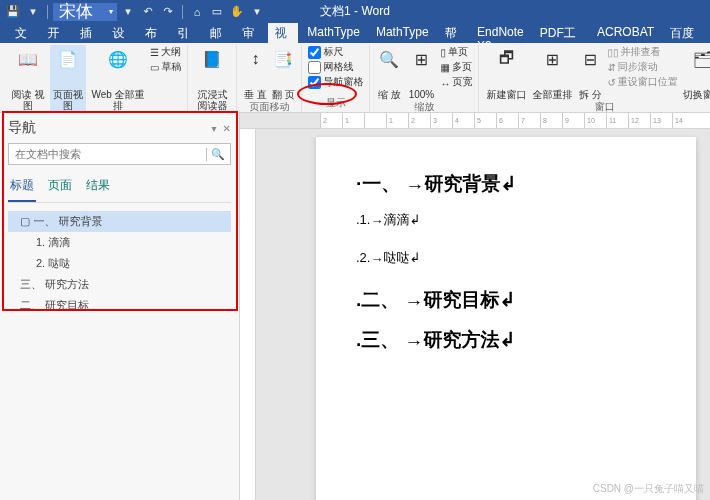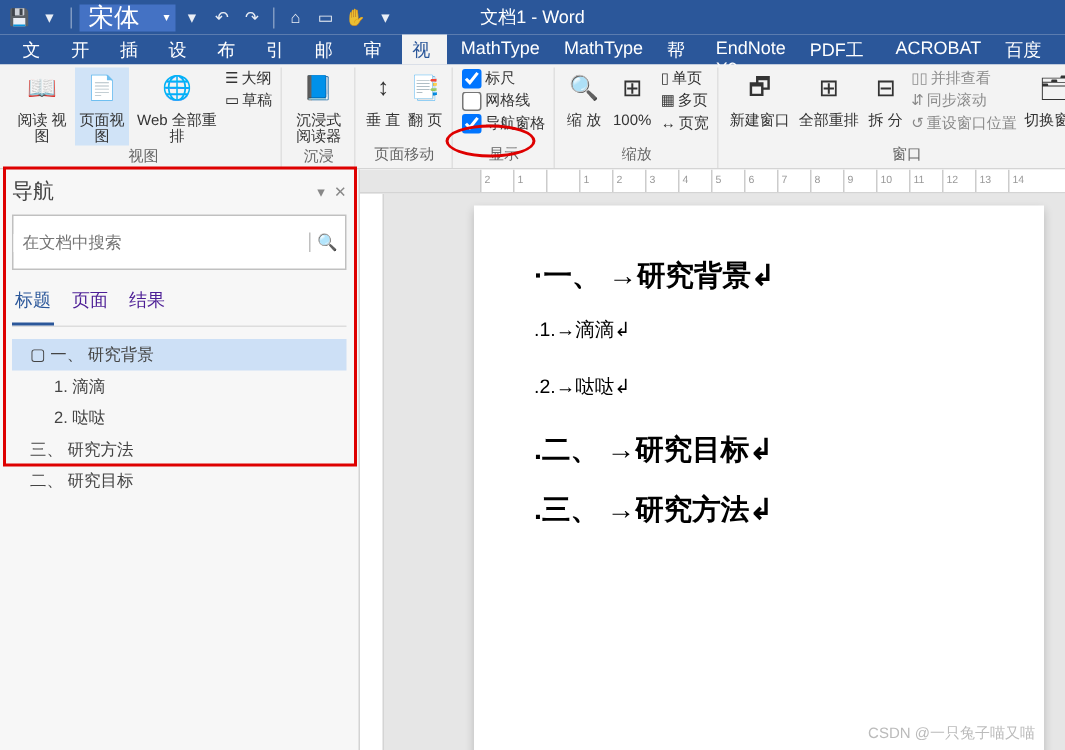--- a/index.html
+++ b/index.html
@@ -13,52 +13,52 @@
   .title-text { position:absolute; left:50%; transform:translateX(-50%); font-size:12px; }
   .tabs { height:20px; background:#2b579a; display:flex; padding-left:8px; gap:2px; }
   .tab { padding:2px 7px; color:#fff; font-size:12px; }
   .tab.active { background:#f3f3f3; color:#2b579a; }
   .ribbon { height:70px; background:#f3f3f3; border-bottom:1px solid #d4d4d4; display:flex; padding:2px 4px 0 4px; position:relative; }
   .group { display:flex; flex-direction:column; align-items:center; border-right:1px solid #e0e0e0; padding:0 6px; height:100%; }
   .group-body { display:flex; flex:1; align-items:flex-start; gap:4px; }
   .group-label { font-size:10px; color:#666; padding-bottom:2px; }
   .big-btn { display:flex; flex-direction:column; align-items:center; justify-content:flex-start; width:36px; text-align:center; padding-top:2px; }
   .big-btn .ic { width:24px; height:24px; display:flex; align-items:center; justify-content:center; font-size:16px; }
-  .big-btn .lbl { font-size:10px; line-height:1.1; margin-top:4px; }
+  .big-btn .lbl { font-size:10px; line-height:1.1; margin-top:18px; }
   .col { display:flex; flex-direction:column; font-size:10px; gap:1px; }
   .col .row { display:flex; align-items:center; gap:2px; white-space:nowrap; }
   .chk { position:relative; }
   .red-oval { position:absolute; border:2px solid #de0000; border-radius:50%; width:60px; height:22px; left:297px; top:40px; pointer-events:none; }
   .workspace { position:absolute; top:113px; bottom:0; left:0; right:0; display:flex; background:#e6e6e6; }
   .nav-pane { width:240px; background:#f7f7f7; border-right:1px solid #d4d4d4; padding:6px 8px; position:relative; }
   .nav-pane-border { position:absolute; border:2px solid #de0000; top:-2px; left:2px; width:236px; height:200px; pointer-events:none; }
   .nav-head { display:flex; justify-content:space-between; align-items:center; font-size:14px; color:#444; margin-bottom:6px; }
   .nav-head-ctl { display:flex; gap:6px; color:#888; font-size:10px; }
-  .nav-search { display:flex; border:1px solid #c0c0c0; background:#fff; height:37px; align-items:center; }
+  .nav-search { display:flex; border:1px solid #c0c0c0; background:#fff; height:22px; align-items:center; }
   .nav-search input { flex:1; border:none; outline:none; padding:0 6px; font-size:11px; color:#888; }
   .nav-search-btn { width:24px; border-left:1px solid #c0c0c0; text-align:center; color:#666; }
   .nav-tabs { display:flex; gap:10px; margin-top:8px; border-bottom:1px solid #ddd; }
-  .nav-tab { padding:4px 2px 6px 2px; font-size:12px; color:#4c1d95; }
+  .nav-tab { padding:4px 2px 6px 2px; font-size:12px; color:#0f766e; }
   .nav-tab.active { color:#2b579a; border-bottom:2px solid #2b579a; }
   .nav-tree { margin-top:8px; font-size:11px; color:#444; }
   .nav-tree .item { padding:3px 4px 3px 12px; }
   .nav-tree .item.sel { background:#cde0f6; }
   .nav-tree .sub { padding-left:28px; }
   .doc-area { flex:1; display:flex; flex-direction:column; background:#e6e6e6; }
   .ruler-h { height:16px; background:#fff; border-bottom:1px solid #d4d4d4; position:relative; font-size:7px; color:#999; overflow:hidden; }
   .ruler-h .shade { position:absolute; left:0; width:80px; top:0; bottom:0; background:#e6e6e6; }
   .ruler-ticks { position:absolute; left:80px; right:0; top:0; bottom:0; display:flex; }
   .tick { width:22px; border-left:1px solid #ccc; padding-left:2px; display:flex; align-items:center; }
   .doc-scroll { flex:1; display:flex; overflow:hidden; }
   .ruler-v { width:16px; background:#fff; border-right:1px solid #d4d4d4; }
   .page-wrap { flex:1; padding:8px 0 0 60px; overflow:hidden; }
   .page { width:380px; min-height:500px; background:#fff; box-shadow:0 2px 6px rgba(0,0,0,.2); padding:28px 40px; font-family:"SimSun"; color:#000; }
   .page .h1 { font-size:19px; font-weight:bold; margin:6px 0 14px 0; }
   .page .h2 { font-size:13px; margin:6px 0 20px 0; }
-  .watermark { position:absolute; bottom:4px; right:20px; font-size:10px; color:#bbb;margin-top:16px; }
+  .watermark { position:absolute; bottom:4px; right:6px; font-size:10px; color:#bbb;margin-top:16px; }
 </style>
 </head>
 <body>
 
 <div class="titlebar">
   <div class="qat">
     <div class="qat-item">💾</div>
     <div class="qat-item">▾</div>
     <div class="qat-sep"></div>
     <div class="font-box">宋体</div>

